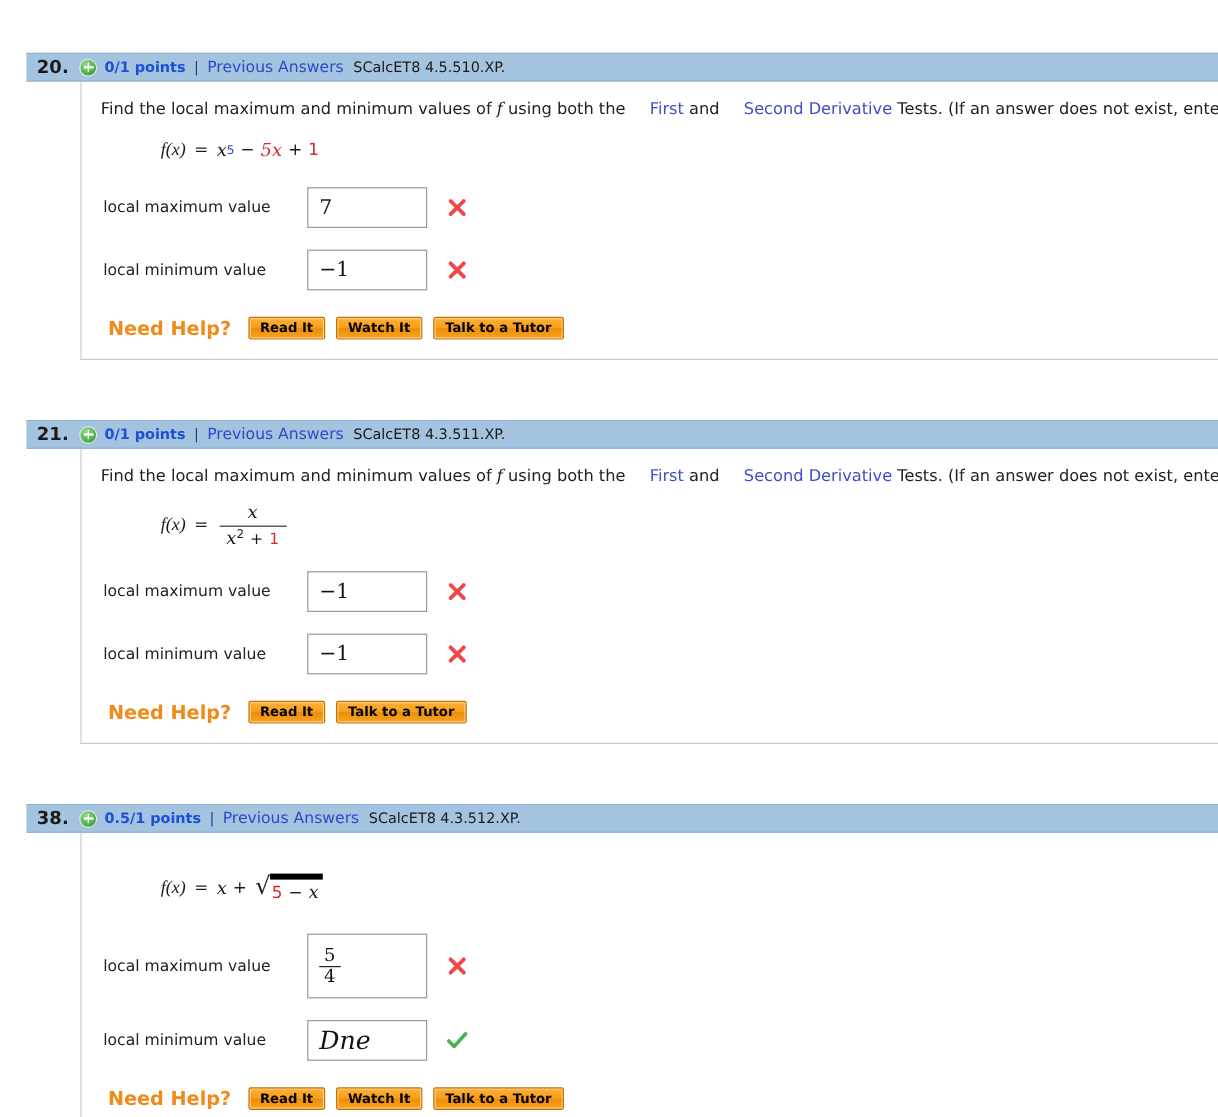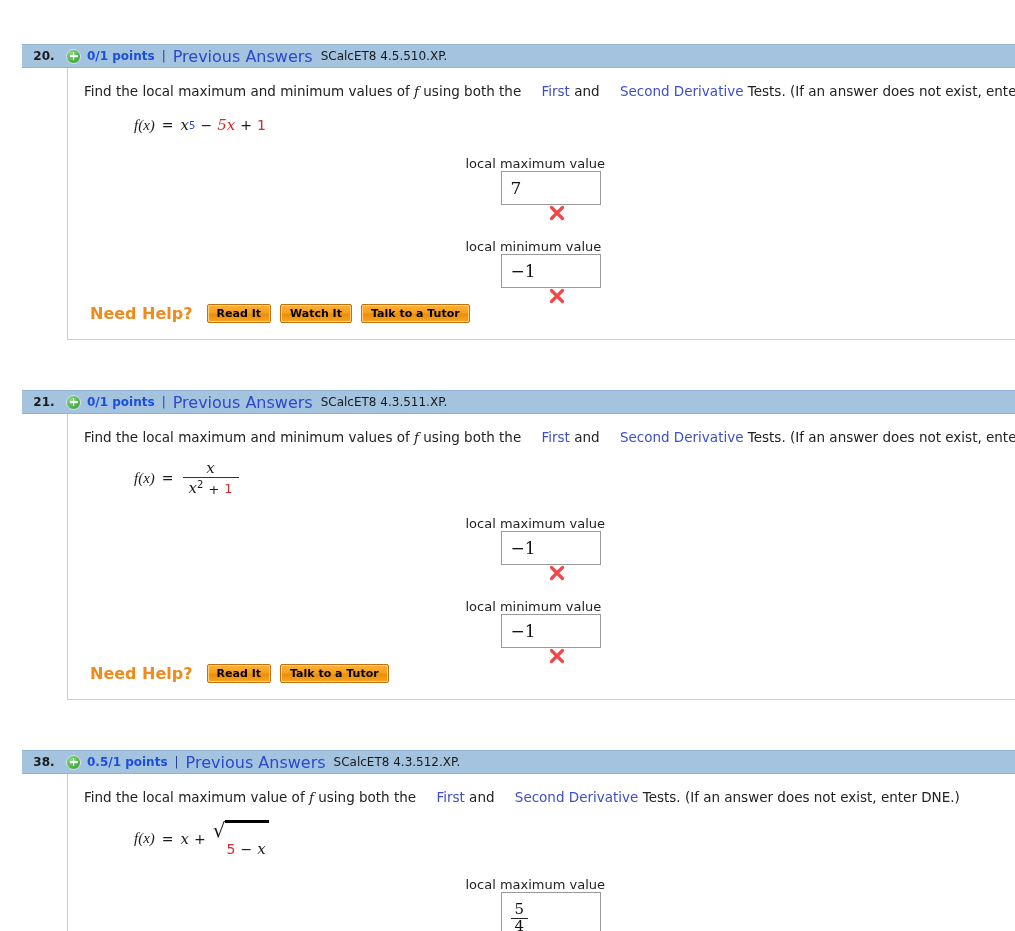--- a/index.html
+++ b/index.html
@@ -38,21 +38,21 @@
     display: flex;
     align-items: center;
     box-sizing: border-box;
     font-size: 12px;
   }
   .qnum {
     width: 44px;
     text-align: center;
     font-weight: bold;
     color: #1a1a1a;
-    font-size: 12px;
+    font-size: 15px;
   }
   .plus-icon {
     width: 13px;
     height: 13px;
     border-radius: 50%;
     background: radial-gradient(circle at 35% 30%, #8fdc8a 0%, #4fb14a 60%, #2f8a2c 100%);
     border: 1px solid #d8e6f0;
     position: relative;
     display: inline-block;
     margin-right: 6px;
@@ -80,21 +80,21 @@
     font-size: 12px;
     margin-right: 7px;
   }
   .pipe {
     color: #2b3a8f;
     margin-right: 7px;
     font-size: 12px;
   }
   .prev-answers {
     color: #2b49c9;
-    font-size: 16px;
+    font-size: 13px;
     margin-right: 8px;
     cursor: pointer;
     text-align: center;
   }
   .qid {
     color: #1a1a1a;
     font-size: 12px;
   }
 
   
@@ -178,32 +178,31 @@
     align-items: stretch;
     margin-left: 2px;
   }
   .sqrt .radical {
     font-size: 20px;
     line-height: 1;
     margin-right: -1px;
     font-family: "DejaVu Sans", sans-serif;
   }
   .sqrt .radicand {
-    border-top: 3px solid #000000;
-    padding: 17px 3px 0 2px;
+    border-top: 5px solid #000000;
+    padding: 1px 3px 0 2px;
     font-size: 14px;
   }
 
   
   .answer-row {
     display: flex;
     align-items: center;
     margin-top: 18px;
     margin-left: 2px;
-    flex-direction: column;
   }
   .answer-label {
     font-size: 13px;
     color: #222222;
     width: 170px;
   }
   .answer-box {
     width: 100px;
     height: 34px;
     border: 1px solid #999999;
@@ -240,20 +239,21 @@
     display: flex;
     align-items: center;
     justify-content: center;
   }
   .mark svg { display: block; }
 
   
   .needhelp-row {
     display: flex;
     align-items: center;
+    margin-top: 22px;
     margin-left: 6px;
   }
   .needhelp-label {
     color: #ef8a1b;
     font-weight: bold;
     font-size: 16px;
     margin-right: 14px;
     font-family: "DejaVu Sans", "Liberation Sans", sans-serif;
   }
   .help-btn {
@@ -390,21 +390,20 @@
         <div class="qheader">
           <span class="qnum">38.</span>
           <span class="plus-icon"></span>
           <span class="points">0.5/1 points</span>
           <span class="pipe">|</span>
           <span class="prev-answers">Previous Answers</span>
           <span class="qid">SCalcET8 4.3.512.XP.</span>
         </div>
         <div class="qbody">
           <div class="qbody-inner">
-            <div class="prompt"><span>Find the local maximum value of </span><span class="ital">f</span><span> using both the </span><span class="lnk">First</span><span> and </span><span class="lnk">Second Derivative</span><span> Tests. (If an answer does not exist, enter DNE.)</span></div>
             <div class="formula tall">
               <span class="fx">f(x)</span>
               <span class="op" style="margin: 0px 7px;">=</span>
               <span class="mvar">x</span>
               <span class="op">+</span>
               <span class="sqrt">
                 <span class="radical">√</span>
                 <span class="radicand"><span class="red">5</span><span class="op">−</span><span class="mvar">x</span></span>
               </span>
             </div>

